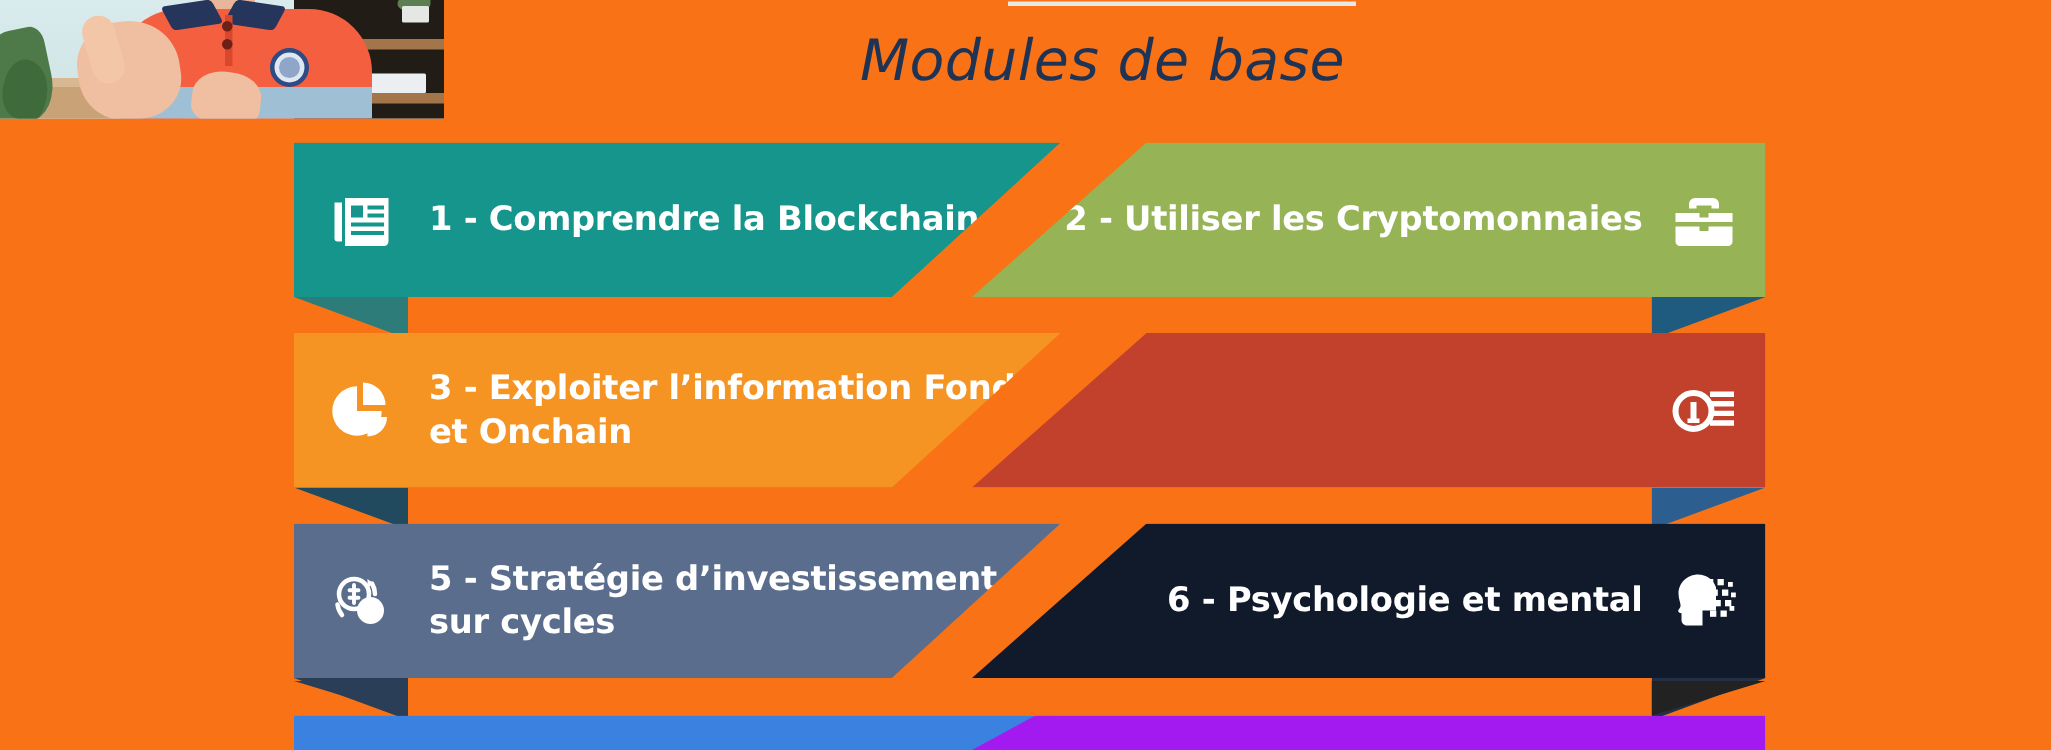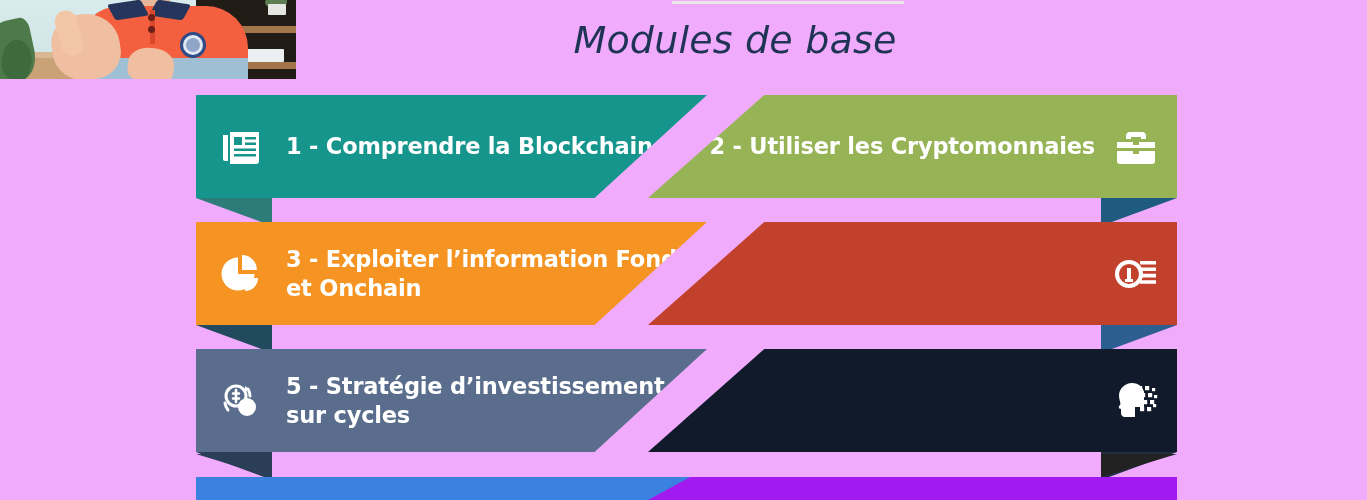--- a/index.html
+++ b/index.html
@@ -238,21 +238,21 @@
     line-height: 1.25;
     letter-spacing: -0.2px;
     margin-left: 36px;
   }
   .bar.left .label  { text-align: left;  margin-left: 18px; }
   .bar.right .label { text-align: right; margin-right: 14px; }
 </style>
 </head>
 <body>
 
-<div id="slide" style="background: #f0abfc;">
+<div id="slide" style="background: #f97316;">
 
   <div class="top-rule"></div>
 
   <div class="slide-title" style="color: rgb(31, 51, 85);">Modules de base</div>
 
   <div class="webcam">
     <div class="wc-wall"></div>
     <div class="wc-shelf-unit"></div>
     <div class="wc-shelf-board b1"></div>
     <div class="wc-shelf-board b2"></div>
@@ -344,20 +344,21 @@
             <path d="M31 12a14 14 0 0 1 2 7" stroke="#fff" stroke-width="3" stroke-linecap="round"></path>
             <path d="M28 9l4 3-4 3" fill="#fff"></path>
             <path d="M11 33a14 14 0 0 1-3-7" stroke="#fff" stroke-width="3" stroke-linecap="round"></path>
             <circle cx="30" cy="30" r="9" fill="#fff"></circle>
           </svg>
         </span>
         <span class="label">5 - Stratégie d’investissement sur cycles</span>
       </div>
 
       <div class="bar right" style="background: rgb(17, 26, 43);">
+        <span class="label">6 - Psychologie et mental</span>
         <span class="icon">
           <svg viewBox="0 0 48 48" fill="#fff" aria-hidden="true">
             <path d="M20 6c-7 0-13 5.6-13 12.6 0 3.6 1.4 6.1 1.4 8.2 0 1.6-1.6 2.2-1.6 3.4 0 1 .9 1.5 2.2 1.7v4.4c0 2 1.6 3.7 3.7 3.7H23V30h9V14.5C30.2 9.4 25.6 6 20 6z"></path>
             <rect x="26" y="9" width="4.2" height="4.2"></rect>
             <rect x="33" y="9" width="4.2" height="4.2"></rect>
             <rect x="40" y="11" width="3.2" height="3.2"></rect>
             <rect x="29" y="16" width="4.2" height="4.2"></rect>
             <rect x="36" y="16" width="4.2" height="4.2"></rect>
             <rect x="42" y="18" width="3.2" height="3.2"></rect>
             <rect x="31" y="23" width="4.2" height="4.2"></rect>

